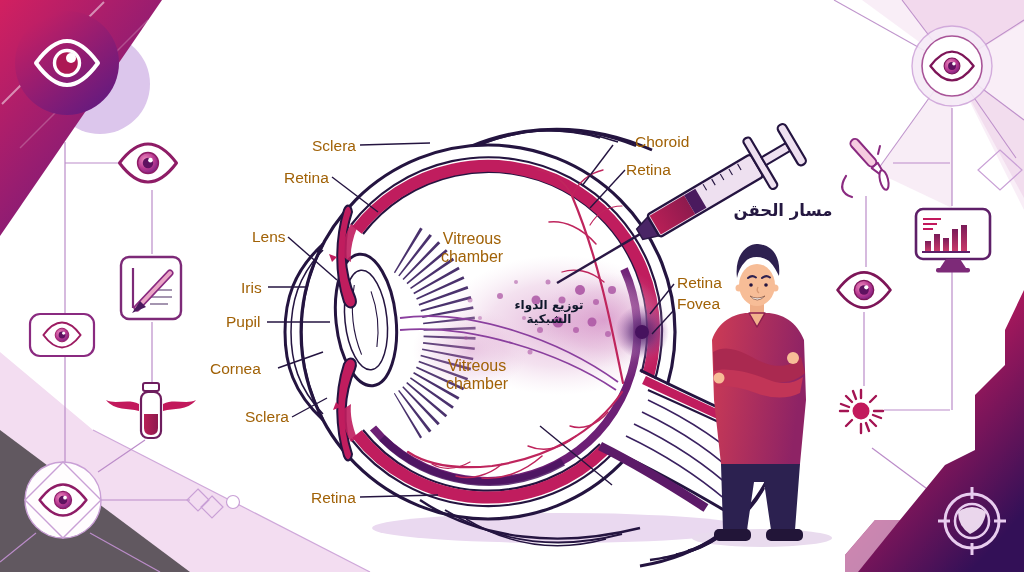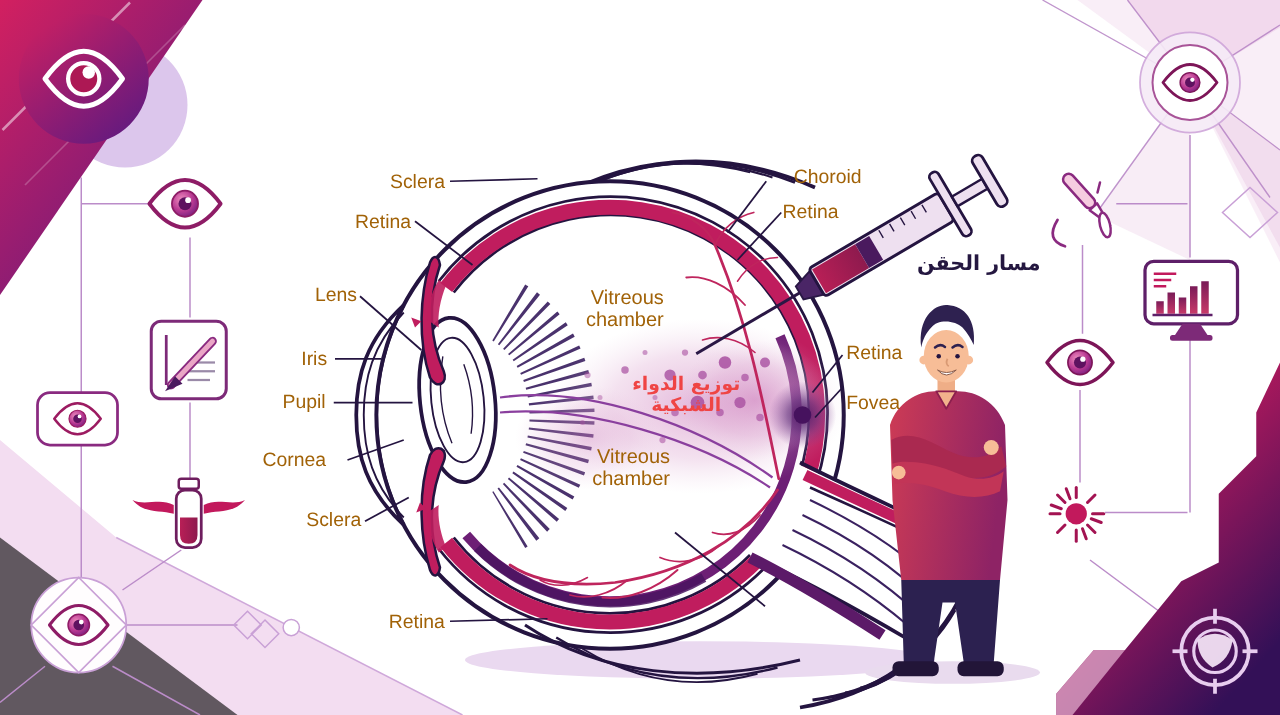--- a/index.html
+++ b/index.html
@@ -5,21 +5,21 @@
   html,body{margin:0;padding:0;background:#fff}
   .canvas{position:relative;width:1024px;height:572px;background:#ffffff;overflow:hidden;
           font-family:"DejaVu Sans",sans-serif}
   .layer{position:absolute;left:0;top:0}
   .title{position:absolute;top:12px;left:0;right:0;text-align:center;direction:rtl;
          font-size:53px;font-weight:bold;color:#cb2a6e;letter-spacing:0;
          text-shadow:-3px 4px 0 #3f1c5e,-5px 7px 0 rgba(63,28,94,.45);
          font-family:"DejaVu Sans",sans-serif}
   .lbl{position:absolute;font-family:"Liberation Sans","DejaVu Sans",sans-serif;
        font-size:15.5px;line-height:1.15;color:#a16207;white-space:nowrap}
-  .lbl2{white-space:normal;text-align:right}
+  .lbl2{white-space:normal;text-align:center}
   .ar{direction:rtl;font-family:"DejaVu Sans",sans-serif;font-weight:bold;color:#241740;
       white-space:normal;text-align:center}
 </style>
 </head>
 <body>
 
 <div class="canvas">
 
 <svg class="layer" width="1024" height="572" viewBox="0 0 1024 572">
 <defs>
@@ -403,24 +403,24 @@
 <div class="lbl" style="left:284px;top:169px">Retina</div>
 <div class="lbl" style="left:252px;top:228px">Lens</div>
 <div class="lbl" style="left:241px;top:279px">Iris</div>
 <div class="lbl" style="left:226px;top:313px">Pupil</div>
 <div class="lbl" style="left:210px;top:360px">Cornea</div>
 <div class="lbl" style="left:245px;top:408px">Sclera</div>
 <div class="lbl" style="left:311px;top:489px">Retina</div>
 <div class="lbl" style="left:635px;top:133px">Choroid</div>
 <div class="lbl" style="left:626px;top:161px">Retina</div>
 <div class="lbl" style="left:677px;top:274px">Retina</div>
-<div class="lbl" style="left:677px;top:314px">Fovea</div>
+<div class="lbl" style="left:677px;top:295px">Fovea</div>
 
 <div class="lbl lbl2" style="left:413px;top:230px;width:118px;font-size:16px">Vitreous chamber</div>
 <div class="lbl lbl2" style="left:418px;top:357px;width:118px;font-size:16px">Vitreous chamber</div>
 
 <div class="lbl ar" style="left:733px;top:202px;width:100px;font-size:16.5px">مسار الحقن</div>
-<div class="lbl ar" style="left:498px;top:299px;width:102px;font-size:15px;color:#ef4444">
+<div class="lbl ar" style="left:498px;top:299px;width:102px;font-size:12px;color:#0f172a">
   <div>توزيع الدواء</div>
   <div>الشبكية</div>
 </div>
 
 </div>
 
 </body></html>

